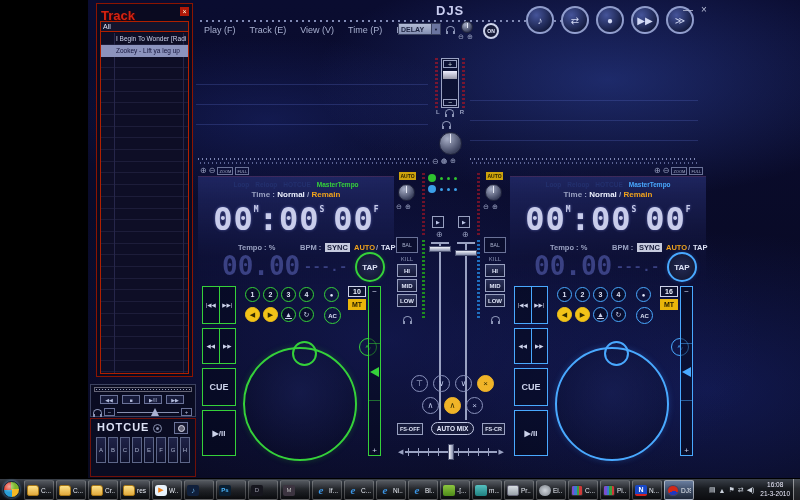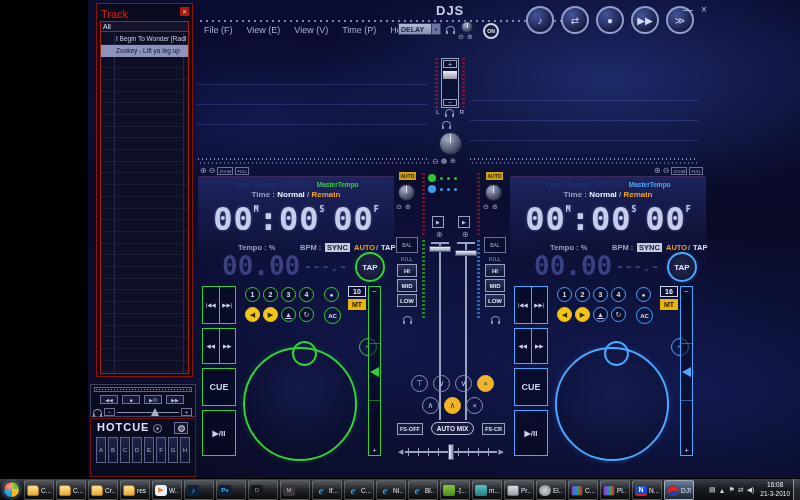--- a/index.html
+++ b/index.html
@@ -166,21 +166,21 @@
  font-size:6.5px;font-weight:bold;padding:2px 5px}
 .xfader{position:absolute;top:276px;left:2px;right:2px;height:16px}
 .xline{position:absolute;left:7px;right:7px;top:7px;height:2px;background:#9aa2c2}
 .xticks{position:absolute;left:10px;right:10px;top:4px;height:8px;
  background:repeating-linear-gradient(to right,#9aa2c2 0 1px,transparent 1px 10px)}
 .xarr{position:absolute;top:4px;font-size:7px;color:#9aa2c2}
 .xhd{position:absolute;left:50%;margin-left:-3px;top:0;width:6px;height:16px;
  background:linear-gradient(to right,#f0f2fa,#8890ae);border:1px solid #4a5070}
 
 #browser{position:absolute;left:96px;top:3px;width:97px;height:374px;background:#0a0a20;border:1px solid #8c1400}
-.btitle{position:absolute;top:4px;left:4px;font-size:11px;font-weight:normal;color:#d42312;text-shadow:1px 1px 0 #400}
+.btitle{position:absolute;top:4px;left:4px;font-size:13px;font-weight:bold;color:#d42312;text-shadow:1px 1px 0 #400}
 .bclose{position:absolute;right:3px;top:3px;width:9px;height:9px;background:#b01808;color:#ffd;
  font-size:7px;line-height:9px;text-align:center}
 .blist{position:absolute;left:3px;right:3px;top:17px;bottom:2px;border:1px solid #b02000;background:#0c0c22}
 .bhead{height:10px;border-bottom:1px solid #b02000;font-size:7px;color:#dde2f5;padding:1px 0 0 2px;background:#14142c}
 .brows{position:absolute;left:0;right:0;top:11px;bottom:0;
  background:
   linear-gradient(to right,transparent 13px,#26264a 13px,#26264a 14px,transparent 14px),
   linear-gradient(to right,transparent 82px,#26264a 82px,#26264a 83px,transparent 83px),
   repeating-linear-gradient(to bottom,#0e0e26 0 10.7px,#1d1d3a 10.7px 11.7px)}
 .trow{position:absolute;left:0;right:0;height:12px;font-size:6.5px;color:#ccd2ea;
@@ -258,22 +258,22 @@
     <div class="gl" style="left:108px;top:104px;width:232px"></div>
     <div class="gl" style="left:108px;top:124px;width:232px"></div>
     <div class="gl" style="left:382px;top:100px;width:228px"></div>
     <div class="gl" style="left:382px;top:120px;width:228px"></div>
     <div class="gl" style="left:382px;top:140px;width:228px"></div>
 
     <div id="titlebar">
       <div class="dotline"></div>
       <div id="menubar">
 
-      <span>File (F)</span>
-          <span>View (E)</span>
+      <span>Play (F)</span>
+          <span>Track (E)</span>
           <span>View (V)</span>
           <span>Time (P)</span>
           <span>Help (H)</span>
         </div>
       <div class="logo">DJS</div>
       <div id="masterbtns">
 
       <div class="mbtn">
             <span>♪</span>
           </div>

